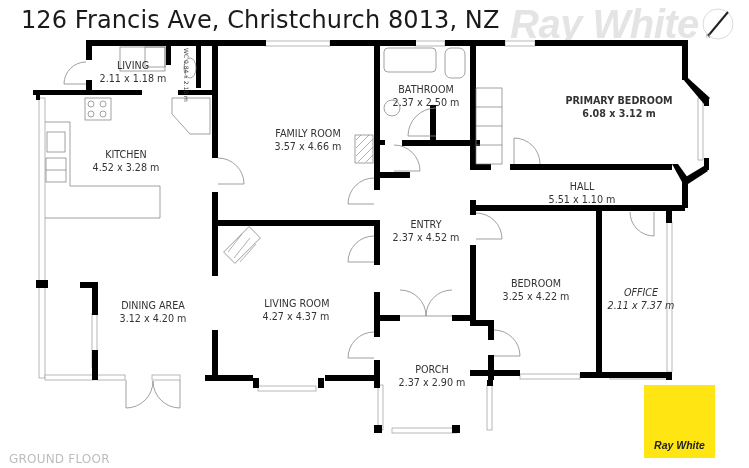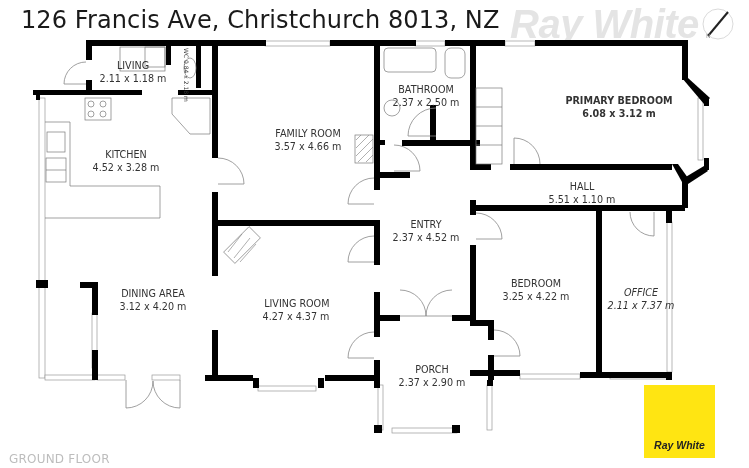--- a/index.html
+++ b/index.html
@@ -208,21 +208,21 @@
   <span>6.08 x 3.12 m</span>
 </div>
 <div class="room-label" style="left:582px; top:181px;">
   <span>HALL</span>
   <span>5.51 x 1.10 m</span>
 </div>
 <div class="room-label" style="left:426px; top:219px;">
   <span>ENTRY</span>
   <span>2.37 x 4.52 m</span>
 </div>
-<div class="room-label" style="left:153px; top:288px;">
+<div class="room-label" style="left:153px; top:300px;">
   <span>DINING AREA</span>
   <span>3.12 x 4.20 m</span>
 </div>
 <div class="room-label" style="left:296px; top:298px;text-align:right;">
   <span>LIVING ROOM</span>
   <span>4.27 x 4.37 m</span>
 </div>
 <div class="room-label" style="left:536px; top:278px;">
   <span>BEDROOM</span>
   <span>3.25 x 4.22 m</span>

